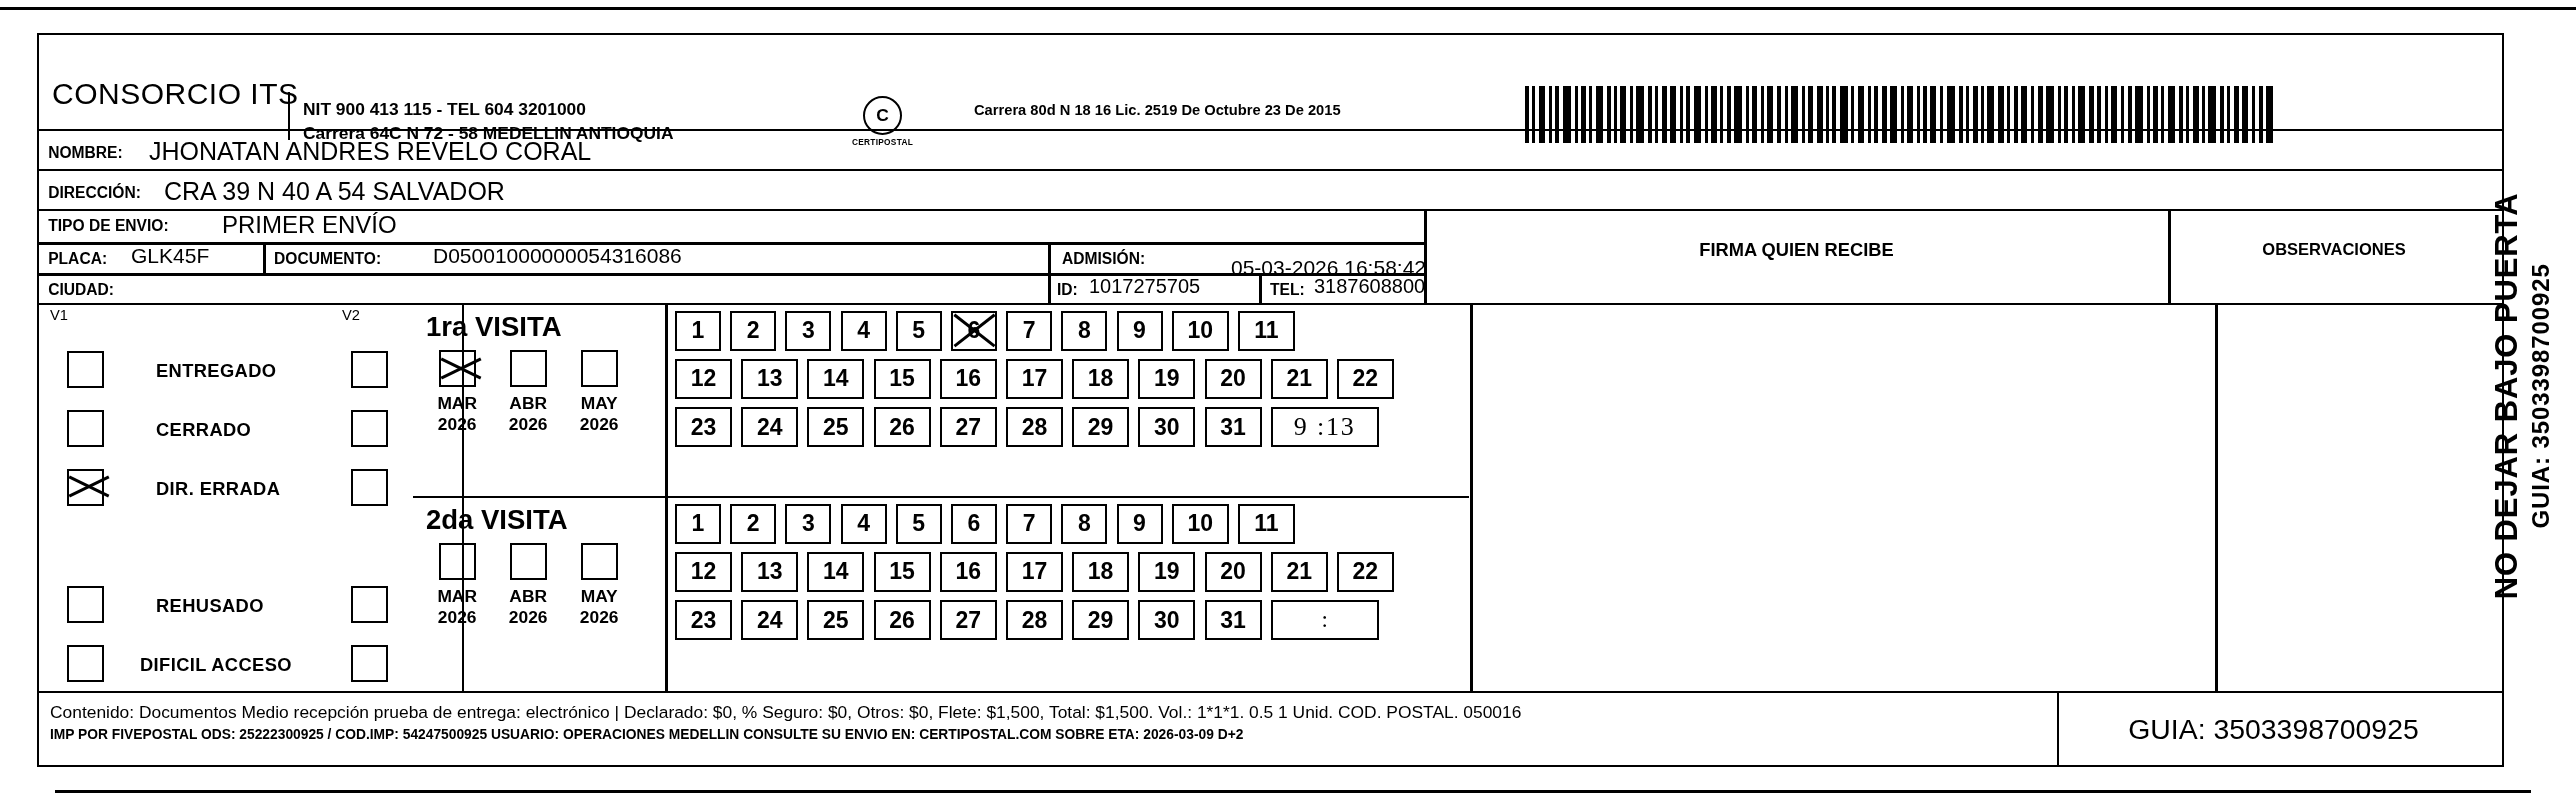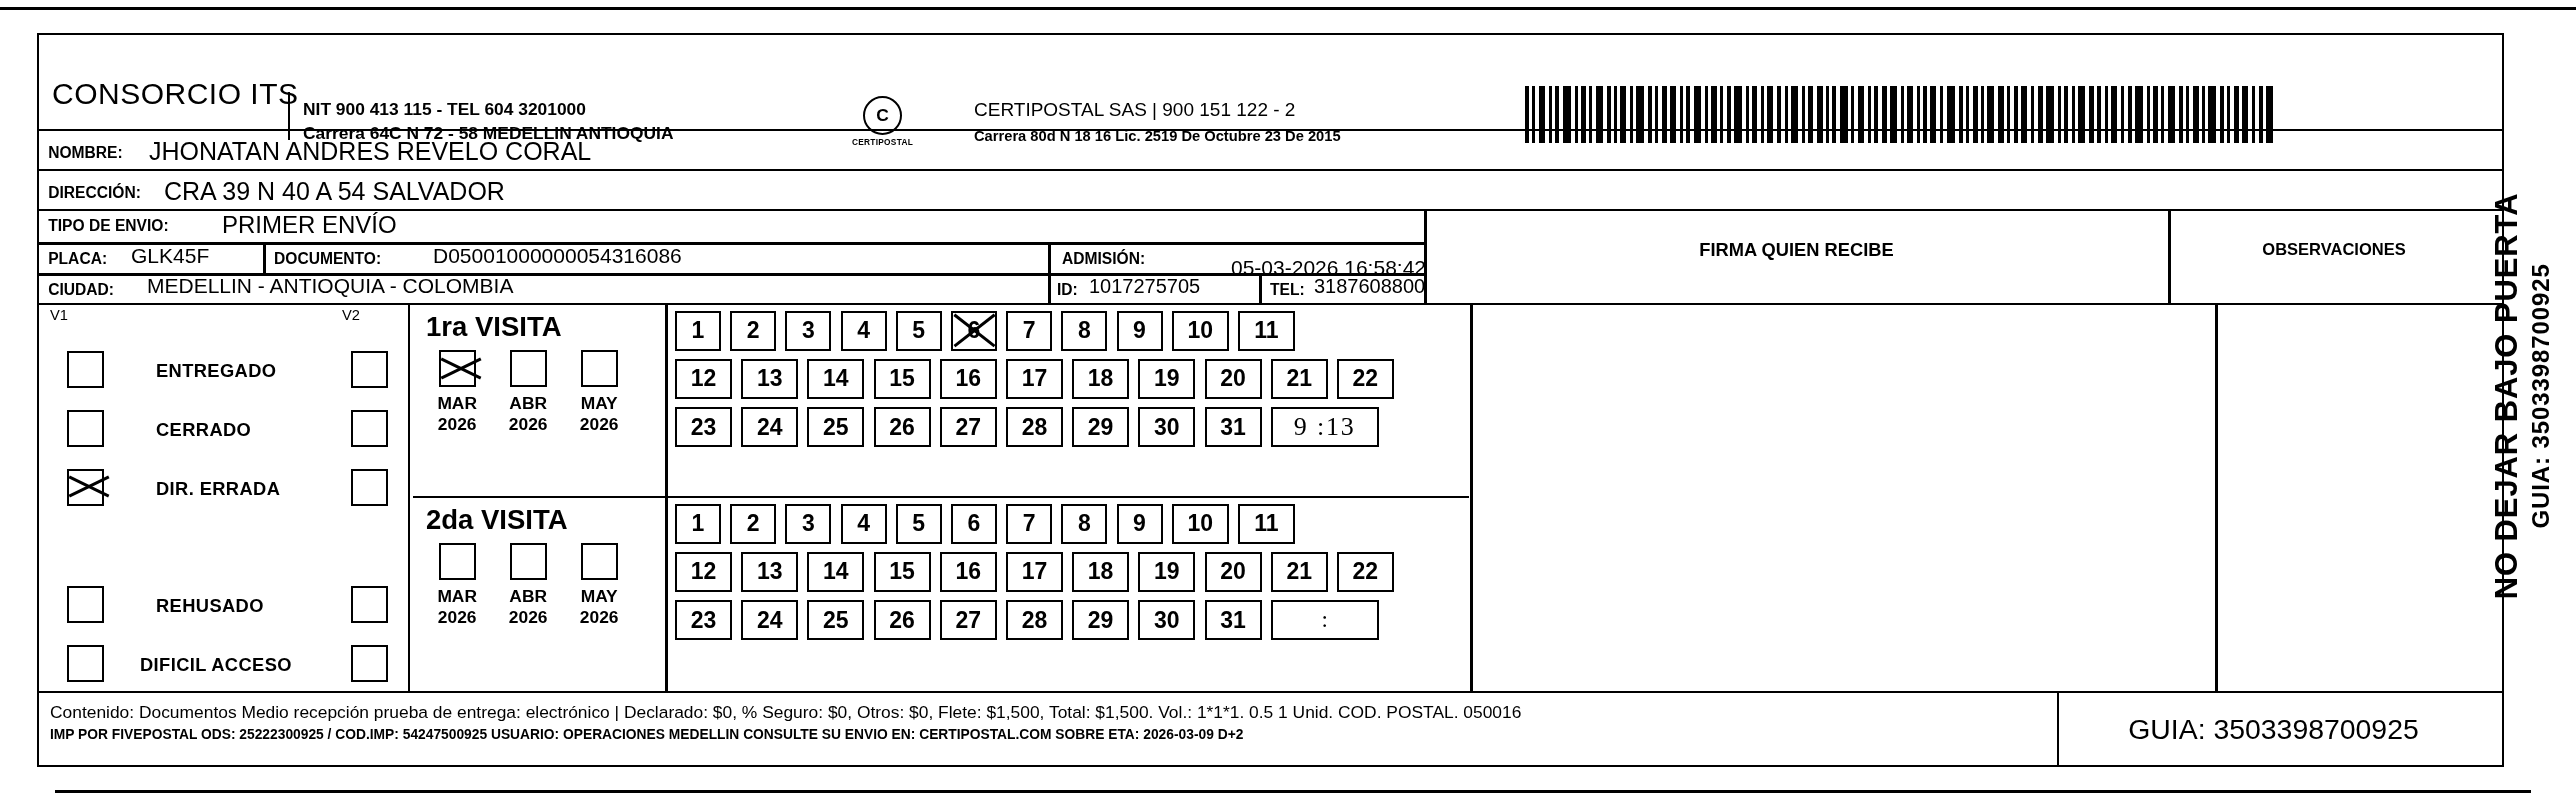--- a/index.html
+++ b/index.html
@@ -37,21 +37,21 @@
   .val{font-size:25px;position:absolute;top:6.4px;}
 
   
   .mid{position:relative;height:94px;border-bottom:2.8px solid #000;box-sizing:border-box;}
   .vline{position:absolute;width:2.8px;background:#000;}
   .hline{position:absolute;height:2.8px;background:#000;}
 
   
   .main{position:relative;height:388px;border-bottom:2.8px solid #000;box-sizing:border-box;}
 
-  .v-col{position:absolute;left:0;top:0;width:371px;height:100%;border-right:2.8px solid #000;box-sizing:border-box;}
+  .v-col{position:absolute;left:0;top:0;width:425px;height:100%;border-right:2.8px solid #000;box-sizing:border-box;}
   .v1h{position:absolute;left:11px;top:1.8px;}
   .v2h{position:absolute;left:303px;top:1.8px;}
   .opt{position:absolute;left:0;width:371px;height:48px;}
   .box{width:37px;height:37px;border:2.8px solid #000;box-sizing:border-box;position:relative;}
   .box.x::before,.box.x::after{content:"";position:absolute;left:-1.8px;top:14.7px;width:44px;height:2.8px;background:#000;transform-origin:center;}
   .box.x::before{transform:rotate(26deg);}
   .box.x::after{transform:rotate(-26deg);}
   .opt .b1{position:absolute;left:27.5px;top:3.7px;}
   .opt .b2{position:absolute;left:312px;top:3.7px;}
   .opt .otext{position:absolute;left:117px;top:13px;font-size:18.3px;font-weight:bold;letter-spacing:0.4px;}
@@ -123,21 +123,20 @@
       <div class="hdr-rule"></div>
       <div class="nit-block">
         <div>NIT 900 413 115 - TEL 604 3201000</div>
         <div>Carrera 64C N 72 - 58 MEDELLIN ANTIOQUIA</div>
       </div>
       <div class="cp-logo">
         <div class="ring">C</div>
         <div class="cap">CERTIPOSTAL</div>
       </div>
       <div class="cp-text">
-        <div>CERTIPOSTAL SAS | 900 151 122 - 2</div>
         <div class="l2">Carrera 80d N 18 16  Lic. 2519 De Octubre 23 De 2015</div>
       </div>
       <div class="barcode">
           <i style="left: 0px; width: 3.7px;"></i>
           <i style="left: 7.3px; width: 2.8px;"></i>
           <i style="left: 13.8px; width: 6.4px;"></i>
           <i style="left: 24px; width: 2.8px;"></i>
           <i style="left: 30px; width: 3.7px;"></i>
           <i style="left: 38px; width: 8.3px;"></i>
           <i style="left: 50px; width: 2.8px;"></i>
@@ -248,21 +247,20 @@
 
       <span class="lbl" style="top:39px;">PLACA:</span>
       <span class="val" style="left:92px;top:33px;font-size:21px;">GLK45F</span>
       <div class="vline" style="left:224px;top:31px;height:31px;"></div>
       <span class="lbl" style="left:235px;top:39px;">DOCUMENTO:</span>
       <span class="val" style="left:394px;top:33px;font-size:21px;">D05001000000054316086</span>
 
       <div class="hline" style="left:0;top:62px;width:1385px;"></div>
 
       <span class="lbl" style="top:70px;">CIUDAD:</span>
-      <span class="val" style="left:108px;top:63px;font-size:21px;">MEDELLIN - ANTIOQUIA - COLOMBIA</span>
 
       <div class="vline" style="left:1009px;top:31px;height:62px;"></div>
       <span class="lbl" style="left:1023px;top:39px;">ADMISIÓN:</span>
       <span class="val" style="left:1192px;top:33px;font-size:21px;margin-top:12px;">05-03-2026 16:58:42</span>
       <span class="lbl" style="left:1018px;top:70px;">ID:</span>
       <span class="val" style="left:1050px;top:64px;font-size:20px;">1017275705</span>
       <div class="vline" style="left:1220px;top:62px;height:31px;"></div>
       <span class="lbl" style="left:1231px;top:70px;">TEL:</span>
       <span class="val" style="left:1275px;top:64px;font-size:20px;">3187608800</span>
 

